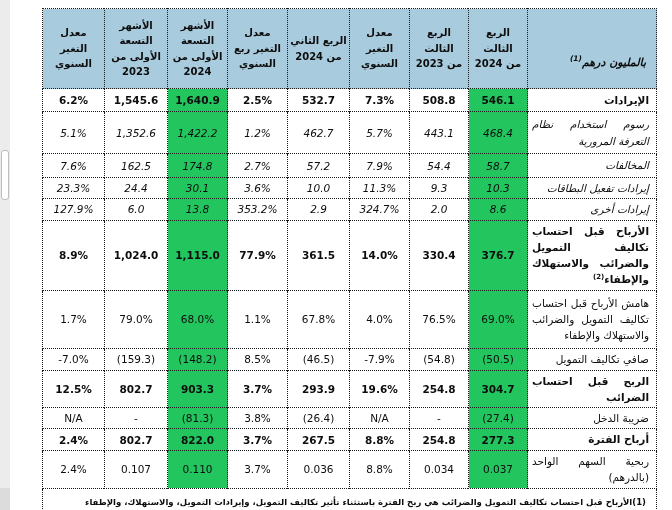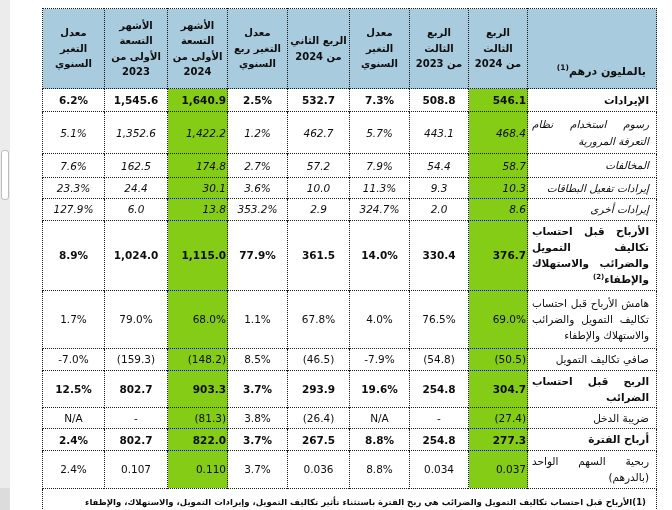--- a/index.html
+++ b/index.html
@@ -8,28 +8,28 @@
   .page { position: relative; width: 672px; height: 510px; background: #ffffff; }
 
   .table-wrap { position: absolute; top: 8px; right: 15px; width: 614px; }
 
   table { border-collapse: collapse; table-layout: fixed; width: 614px; direction: rtl;
     color: #0d0d0d; }
   th, td { border: 1px dotted #1a1a1a; vertical-align: middle; }
 
   thead th { background: #a9cbde; font-weight: bold; font-size: 10px; line-height: 1.55;
     text-align: center; white-space: pre-line; height: 80px; padding: 3px 1px; }
-  thead th.unit { text-align: right; vertical-align: bottom; padding: 0 10px 8px 4px;
-    font-size: 11px; }
+  thead th.unit { text-align: right; vertical-align: bottom; padding: 0 10px 17px 4px;
+    font-size: 11px; font-style: italic; }
   thead th.unit sup { font-size: 7.5px; vertical-align: super; }
 
   td.val { text-align: center; direction: ltr; font-size: 10.5px; padding: 2px 1px; }
   td.lbl { text-align: justify; font-size: 10.5px; line-height: 1.55; padding: 2px 7px 2px 4px; }
   td.lbl sup { font-size: 7px; vertical-align: super; }
-  td.shaded { background: #84cc16; text-align: right; }
+  td.shaded { background: #22c55e; }
 
   tr.bold td { font-weight: bold; margin-top: 28px; }
   tr.italic td { font-style: italic; }
 
   tbody tr:nth-child(1) td { height: 23px; }
   tbody tr:nth-child(2) td { height: 42px; }
   tbody tr:nth-child(3) td { height: 24px; }
   tbody tr:nth-child(4) td { height: 20px; }
   tbody tr:nth-child(5) td { height: 20px; }
   tbody tr:nth-child(6) td { height: 66px; }

